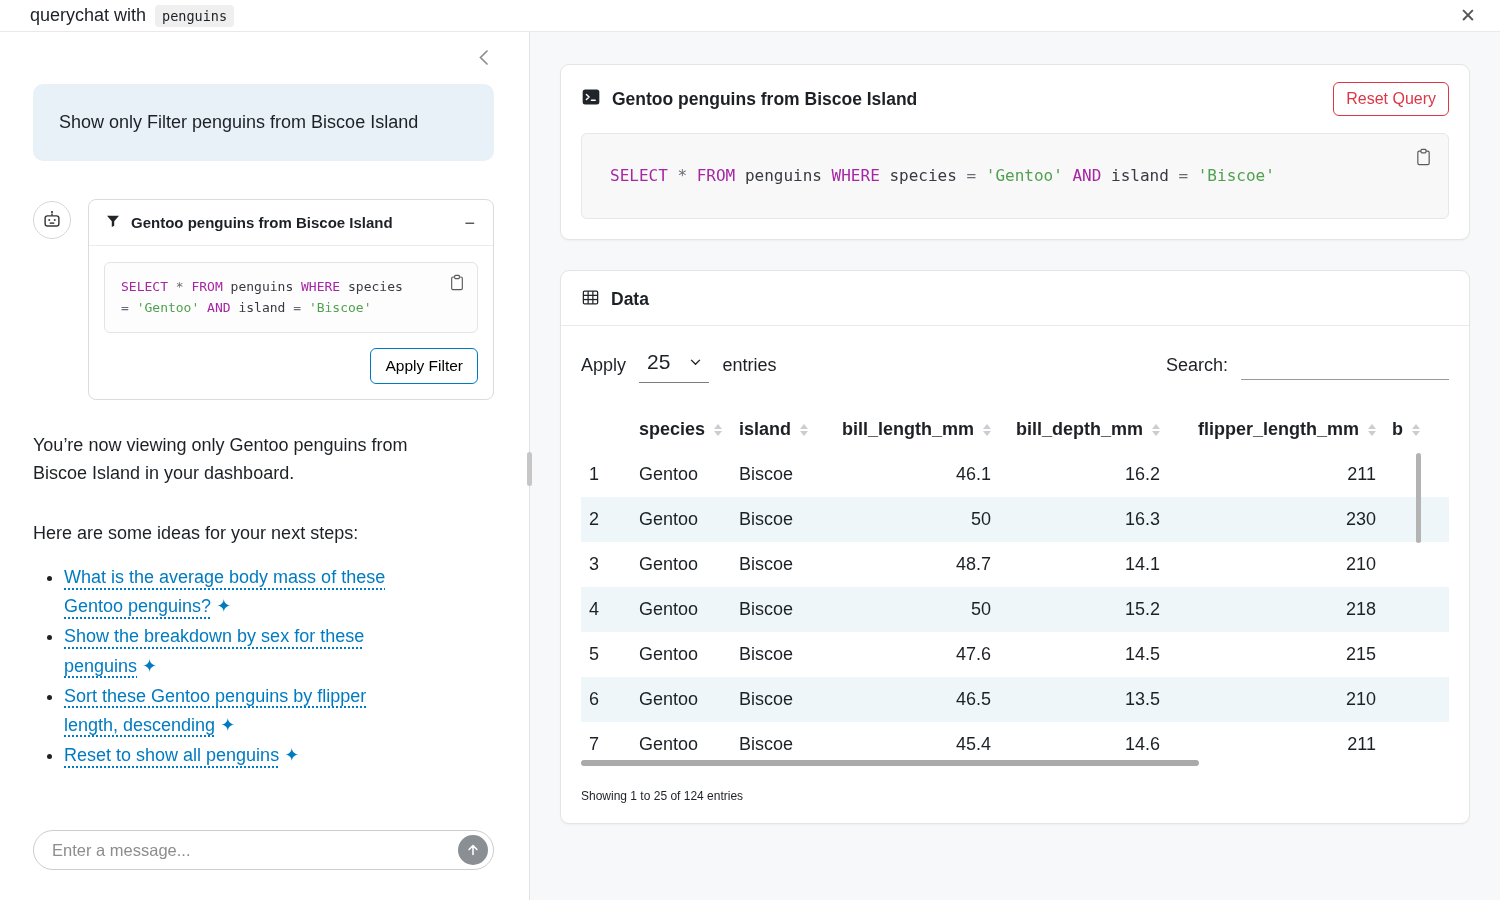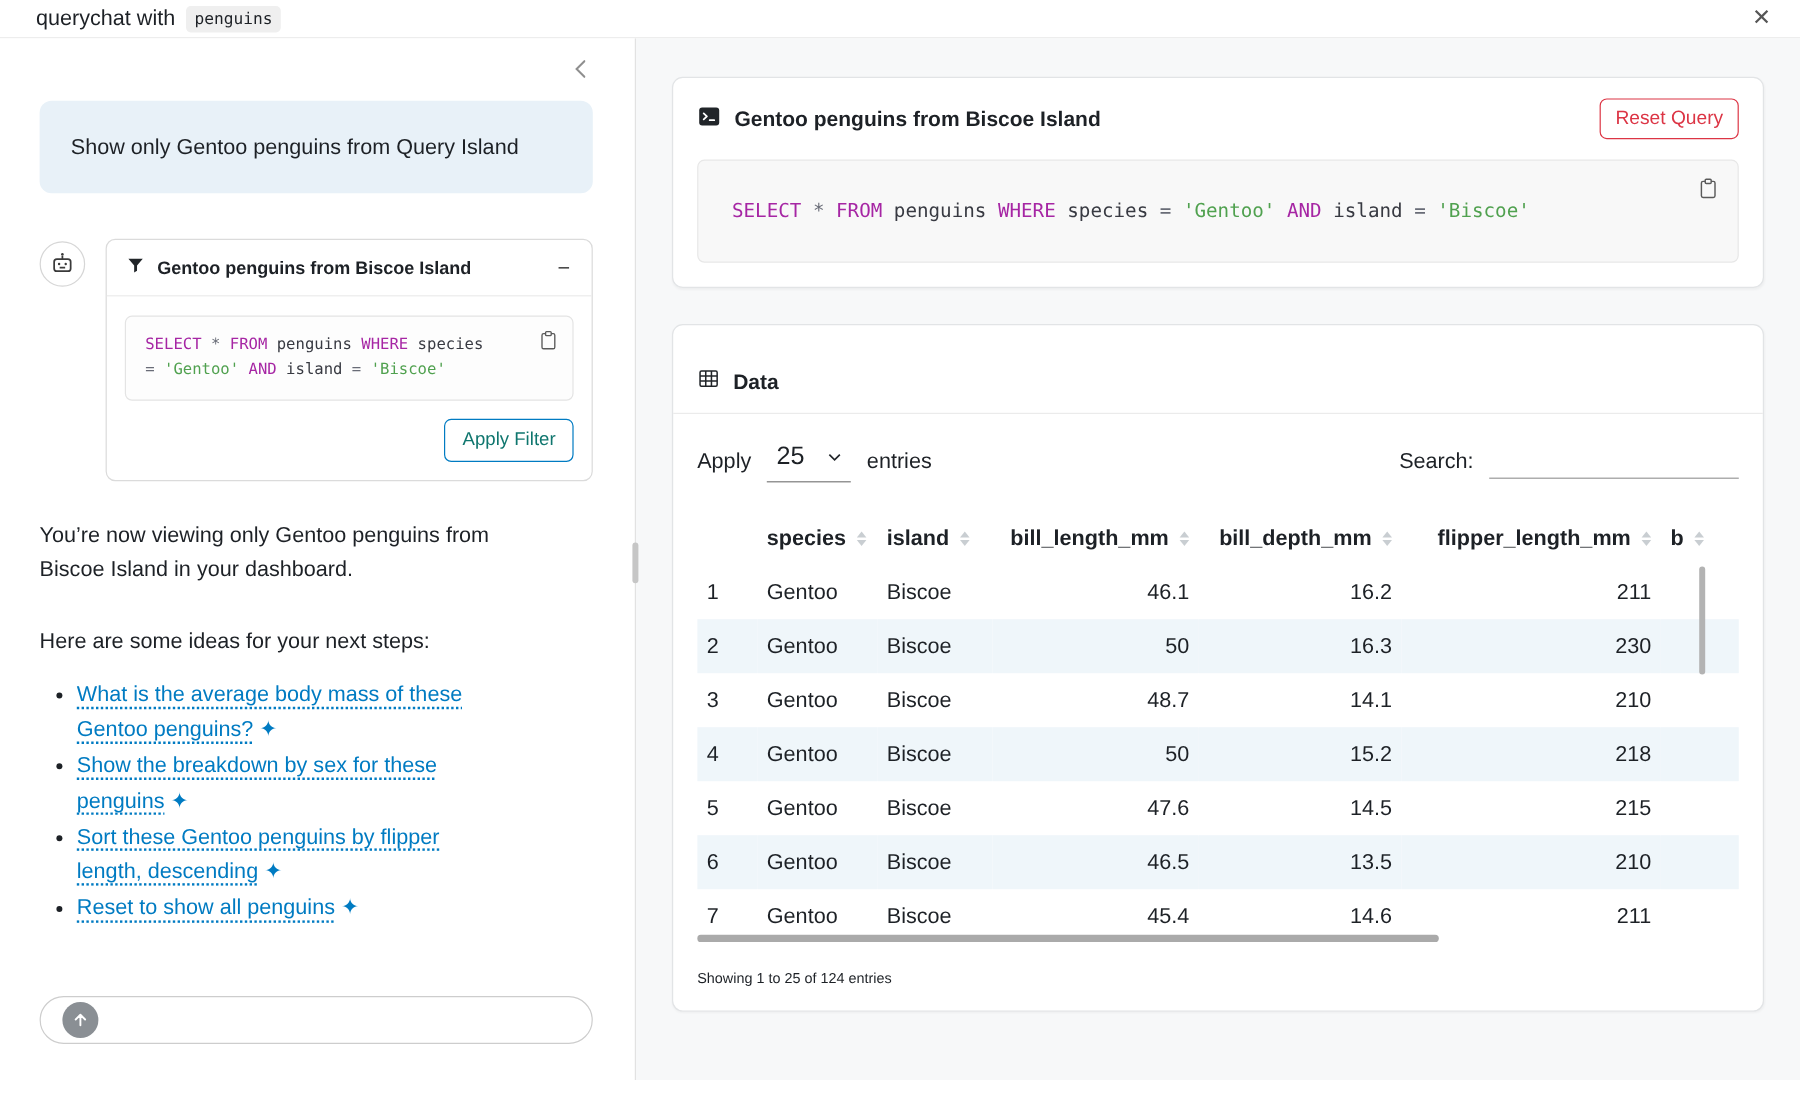--- a/index.html
+++ b/index.html
@@ -25,21 +25,21 @@
   .filter-card{flex:1;margin-left:17px;border:1px solid #dbdbdb;border-radius:8px;background:#fff}
   .filter-card-header{display:flex;align-items:center;gap:10px;padding:13px 14px 12px 16px;border-bottom:1px solid #ececec}
   .filter-card-title{flex:1;font-size:15px;font-weight:700}
   .minus-btn{background:none;border:none;font-size:18px;color:#444;padding:0 4px;line-height:1}
   .filter-card-body{padding:16px 15px 15px}
   .code-block{position:relative;border:1px solid #e4e4e4;border-radius:6px;background:#fdfdfd;font-family:"DejaVu Sans Mono",monospace;color:#383a42}
   .code-block.small{display:block;padding:14px 64px 14px 16px;font-size:13px;line-height:1.6}
   .code-block .copy-btn{position:absolute;top:9px;right:10px;background:none;border:none;padding:2px}
   .tok.kw{color:#a626a4}.tok.str{color:#50a14f}.tok.op{color:#696c77}.tok.id{color:#383a42}
   .apply-row{display:flex;justify-content:flex-end;margin-top:15px}
-  .apply-btn{background:#fff;border:1px solid #007bc2;color:#0f766e;border-radius:6px;font-size:15.5px;padding:8px 14px}
+  .apply-btn{background:#fff;border:1px solid #007bc2;color:#000000;border-radius:6px;font-size:15.5px;padding:8px 14px}
   .assistant-text{font-size:18px;line-height:1.55;margin-top:32px;max-width:400px}
   .suggestion-list{margin:15px 0 0;padding-left:31px}
   .suggestion-list li{font-size:18px;line-height:1.62;max-width:352px;margin-bottom:1px}
   .suggestion-list a{color:#007bc2;text-decoration:underline dotted;text-decoration-thickness:1.5px;text-underline-offset:5px}
   .sparkle{color:#007bc2}
   .chat-input-row{position:absolute;left:33px;right:35px;bottom:30px;height:40px;border:1px solid #cdcdcd;border-radius:20px;display:flex;align-items:center;padding:0 5px 0 18px;background:#fff}
   .chat-input{flex:1;border:none;outline:none;font-size:16.5px;background:transparent;font-family:inherit;color:#222}
   .chat-input::placeholder{color:#8d8d8d}
   .send-btn{width:30px;height:30px;border-radius:50%;border:none;background:#8a8f94;display:flex;align-items:center;justify-content:center;flex:none}
   .resize-handle{position:absolute;top:420px;right:-3px;width:5px;height:34px;border-radius:3px;background:#c6c6c6}
@@ -49,21 +49,21 @@
   .card{background:#fff;border:1px solid #e2e4e6;border-radius:9px;box-shadow:0 1px 2px rgba(0,0,0,.04)}
   .query-card{padding:17px 20px 20px}
   .query-card-header{display:flex;align-items:center;justify-content:space-between}
   .query-title-wrap{display:flex;align-items:center;gap:11px}
   .query-title{font-size:17.5px;font-weight:700}
   .reset-btn{background:#fff;border:1px solid #dc3545;color:#dc3545;border-radius:6px;font-size:16px;padding:7px 12px}
   .code-block.large{display:block;margin-top:17px;background:#f8f8f8;border-color:#e7e7e7;padding:30px 60px 30px 28px;font-size:16px;line-height:1.5;white-space:nowrap;overflow:hidden}
   .code-block.large .copy-btn{top:12px;right:14px}
 
   .data-card{margin-top:30px;padding:17px 20px 20px}
-  .data-card-header{display:flex;align-items:center;gap:11px;margin:18px -20px;padding:0 20px 14px;border-bottom:1px solid #ebebeb}
+  .data-card-header{display:flex;align-items:center;gap:11px;margin:0 -20px;padding:0 20px 14px;border-bottom:1px solid #ebebeb}
   .data-title{font-size:17.5px;font-weight:700}
   .controls{display:flex;align-items:center;justify-content:space-between;margin-top:22px;font-size:18px}
   .show-wrap{display:flex;align-items:center;gap:13px}
   .select-box{display:flex;align-items:center;gap:20px;border-bottom:1px solid #7c7c7c;padding:2px 8px 8px;font-size:21px;cursor:pointer}
   .search-wrap{display:flex;align-items:center;gap:13px}
   .search-input{border:none;border-bottom:1px solid #9a9a9a;outline:none;width:208px;height:28px;font-size:16.5px;background:transparent;font-family:inherit}
 
   .table-viewport{position:relative;margin-top:24px;height:362px;overflow:hidden}
   table{border-collapse:collapse;table-layout:fixed;width:1000px}
   th:nth-child(1){width:50px}
@@ -110,21 +110,21 @@
   <aside class="sidebar">
     <div class="collapse-row">
       <button class="collapse-btn">
         <svg width="9" height="15" viewBox="0 0 9 15">
             <path d="M8 1L1.5 7.5 8 14" stroke="#8f8f8f" stroke-width="1.7" fill="none" stroke-linecap="round"></path>
           </svg>
       </button>
     </div>
 
     <div class="user-message">
-      <span>Show only Gentoo penguins from Query Island</span>
+      <span>Show only Filter penguins from Biscoe Island</span>
     </div>
 
     <div class="bot-row">
       <div class="avatar">
         <svg width="22" height="22" viewBox="0 0 24 24" fill="none" stroke="#3a3a3a" stroke-width="1.6">
           <circle cx="12" cy="3.3" r="1.2" fill="#3a3a3a" stroke="none"></circle>
           <line x1="12" y1="4.8" x2="12" y2="7.4"></line>
           <rect x="4.5" y="7.5" width="15" height="11" rx="2.5"></rect>
           <circle cx="9" cy="12" r="1.1" fill="#3a3a3a" stroke="none"></circle>
           <circle cx="15" cy="12" r="1.1" fill="#3a3a3a" stroke="none"></circle>
@@ -162,20 +162,21 @@
     <p class="assistant-text">Here are some ideas for your next steps:</p>
 
     <ul class="suggestion-list" id="suggestion-list">
         <li><a href="#">What is the average body mass of these Gentoo penguins?</a><span class="sparkle"> ✦</span></li>
         <li><a href="#">Show the breakdown by sex for these penguins</a><span class="sparkle"> ✦</span></li>
         <li><a href="#">Sort these Gentoo penguins by flipper length, descending</a><span class="sparkle"> ✦</span></li>
         <li><a href="#">Reset to show all penguins</a><span class="sparkle"> ✦</span></li>
       </ul>
 
     <div class="chat-input-row">
+      <input class="chat-input" placeholder="Enter a message..." style="">
       <button class="send-btn">
         <svg width="14" height="14" viewBox="0 0 16 16">
             <path d="M8 13V3M3.5 7.5L8 3l4.5 4.5" stroke="#fff" stroke-width="1.8" fill="none" stroke-linecap="round" stroke-linejoin="round"></path>
           </svg>
       </button>
     </div>
 
     <div class="resize-handle"></div>
   </aside>
 

